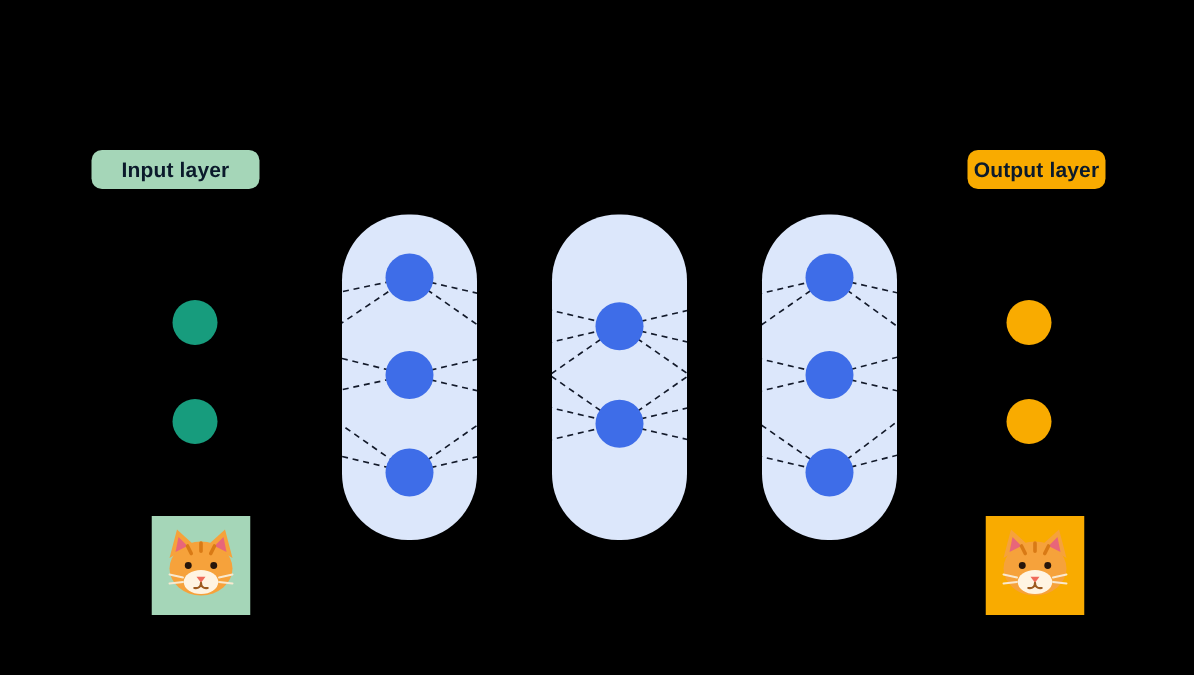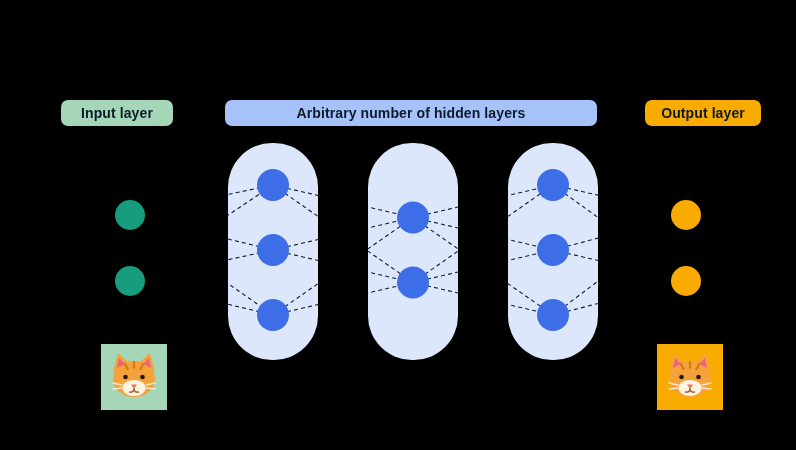--- a/index.html
+++ b/index.html
@@ -24,39 +24,36 @@
     display: flex;
     align-items: center;
     justify-content: center;
     font-weight: 700;
     font-size: 14px;
     color: var(--badge-text, #0B1A2B);
     letter-spacing: 0.1px;
   }
   .badge-input  { left: 61px;  width: 112px; background: var(--badge-input-bg,  #A5D6B8); }
   .badge-hidden { left: 225px; width: 372px; background: var(--badge-hidden-bg, #A5C3F8); }
-  .badge-output { left: 645px; width: 116px; background: var(--badge-output-bg, #F9AB00); }
+  .badge-output { left: 645px; width: 92px; background: var(--badge-output-bg, #F9AB00); }
   .network {
     position: absolute;
     left: 0; top: 0;
   }
   .cat {
     position: absolute;
   }
 </style>
 </head>
 <body>
 
 <div class="canvas">
 
   <div class="badge badge-input">
     <span>Input layer</span>
-  </div>
-  <div class="badge badge-hidden">
-    <span>Arbitrary number of hidden layers</span>
   </div>
   <div class="badge badge-output">
     <span>Output layer</span>
   </div>
 
   <svg class="network" width="796" height="450" viewBox="0 0 796 450">
       <defs>
         <clipPath id="panels-clip">
           <rect x="228" y="143" width="90" height="217" rx="44"></rect>
           <rect x="368" y="143" width="90" height="217" rx="44"></rect>

